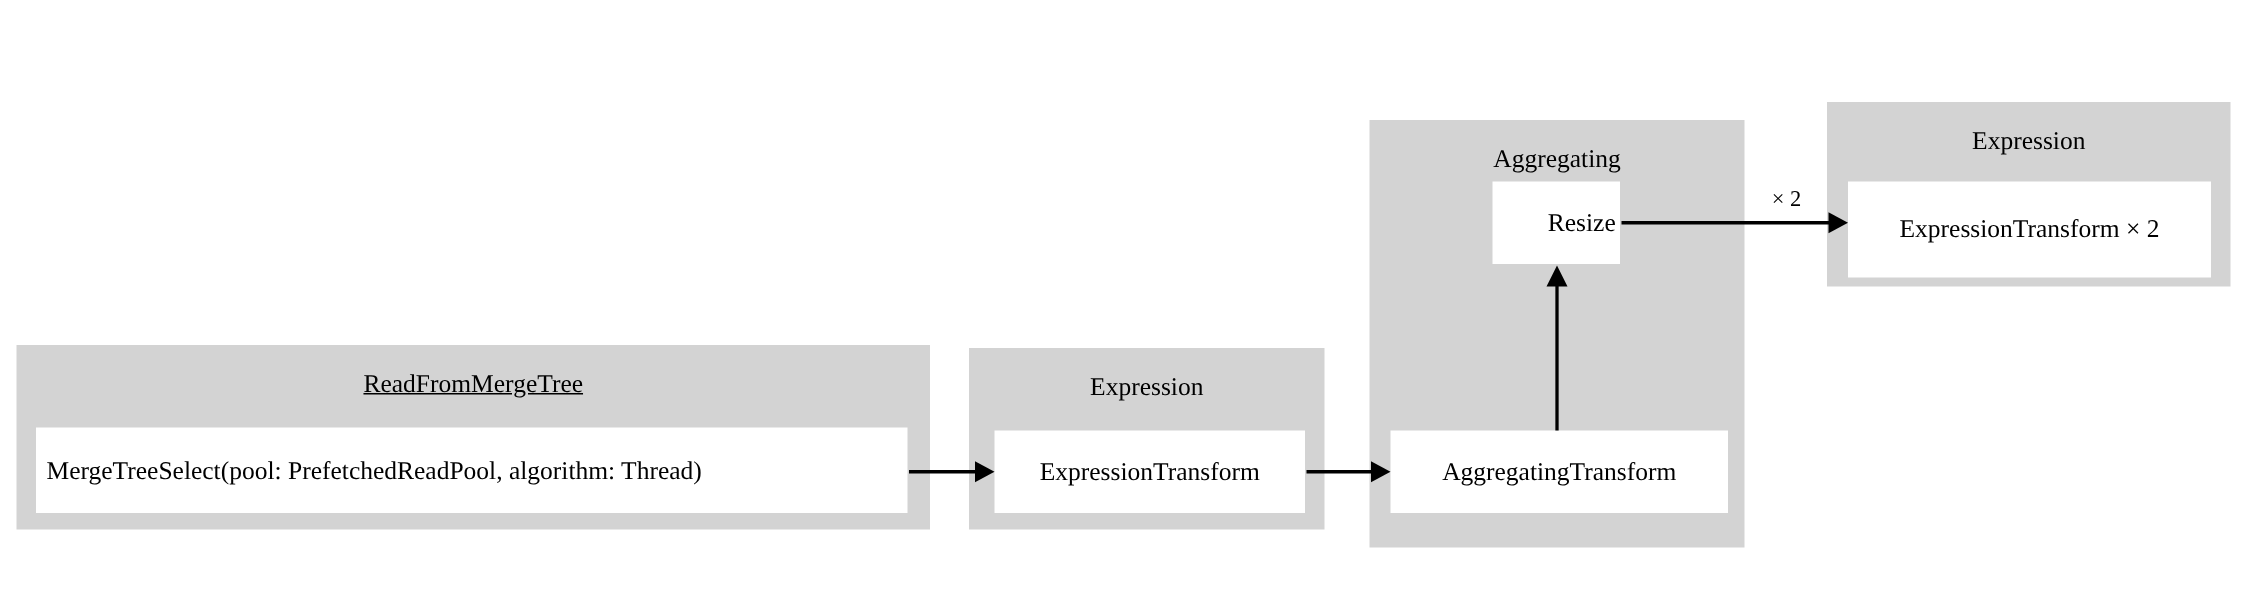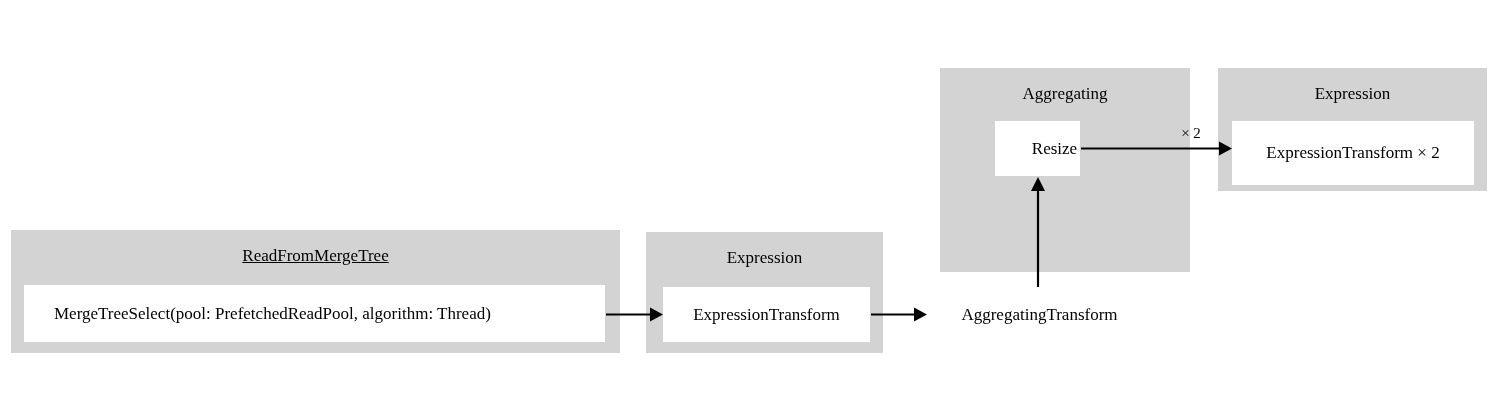--- a/index.html
+++ b/index.html
@@ -39,21 +39,21 @@
     position: absolute;
     background: #ffffff;
     box-sizing: border-box;
     display: flex;
     align-items: center;
     font-size: 17px;
     color: #000000;
     white-space: nowrap;
   }
   .node.center { justify-content: center; }
-  .node.padleft { padding-left: 30px; }
+  .node.padleft { padding-left: 7px; }
   .edge {
     position: absolute;
     overflow: visible;
   }
   .edge-label {
     position: absolute;
     font-size: 15px;
     line-height: 1;
     color: #000000;
     white-space: nowrap;
@@ -72,27 +72,27 @@
     <span>MergeTreeSelect(pool: PrefetchedReadPool, algorithm: Thread)</span>
   </div>
 
   <div class="cluster" style="left:646px; top:232px; width:237px; height:121px;">
     <div class="cluster-title" style="top:17px;">Expression</div>
   </div>
   <div class="node center" style="left:663px; top:287px; width:207px; height:55px;">
     <span>ExpressionTransform</span>
   </div>
 
-  <div class="cluster" style="left:913px; top:68px; width:250px; height:204px;margin-left:27px;">
+  <div class="cluster" style="left:913px; top:80px; width:250px; height:285px;">
     <div class="cluster-title" style="top:17px;">Aggregating</div>
   </div>
   <div class="node center" style="left:995px; top:121px; width:85px; height:55px;padding-left:34px;">
     <span>Resize</span>
   </div>
-  <div class="node center" style="left:927px; top:287px; width:225px; height:55px;border-radius:20px;">
+  <div class="node center" style="left:927px; top:287px; width:225px; height:55px;">
     <span>AggregatingTransform</span>
   </div>
 
   <div class="cluster" style="left:1218px; top:68px; width:269px; height:123px;">
     <div class="cluster-title" style="top:17px;">Expression</div>
   </div>
   <div class="node center" style="left:1232px; top:121px; width:242px; height:64px;">
     <span>ExpressionTransform × 2</span>
   </div>
 

